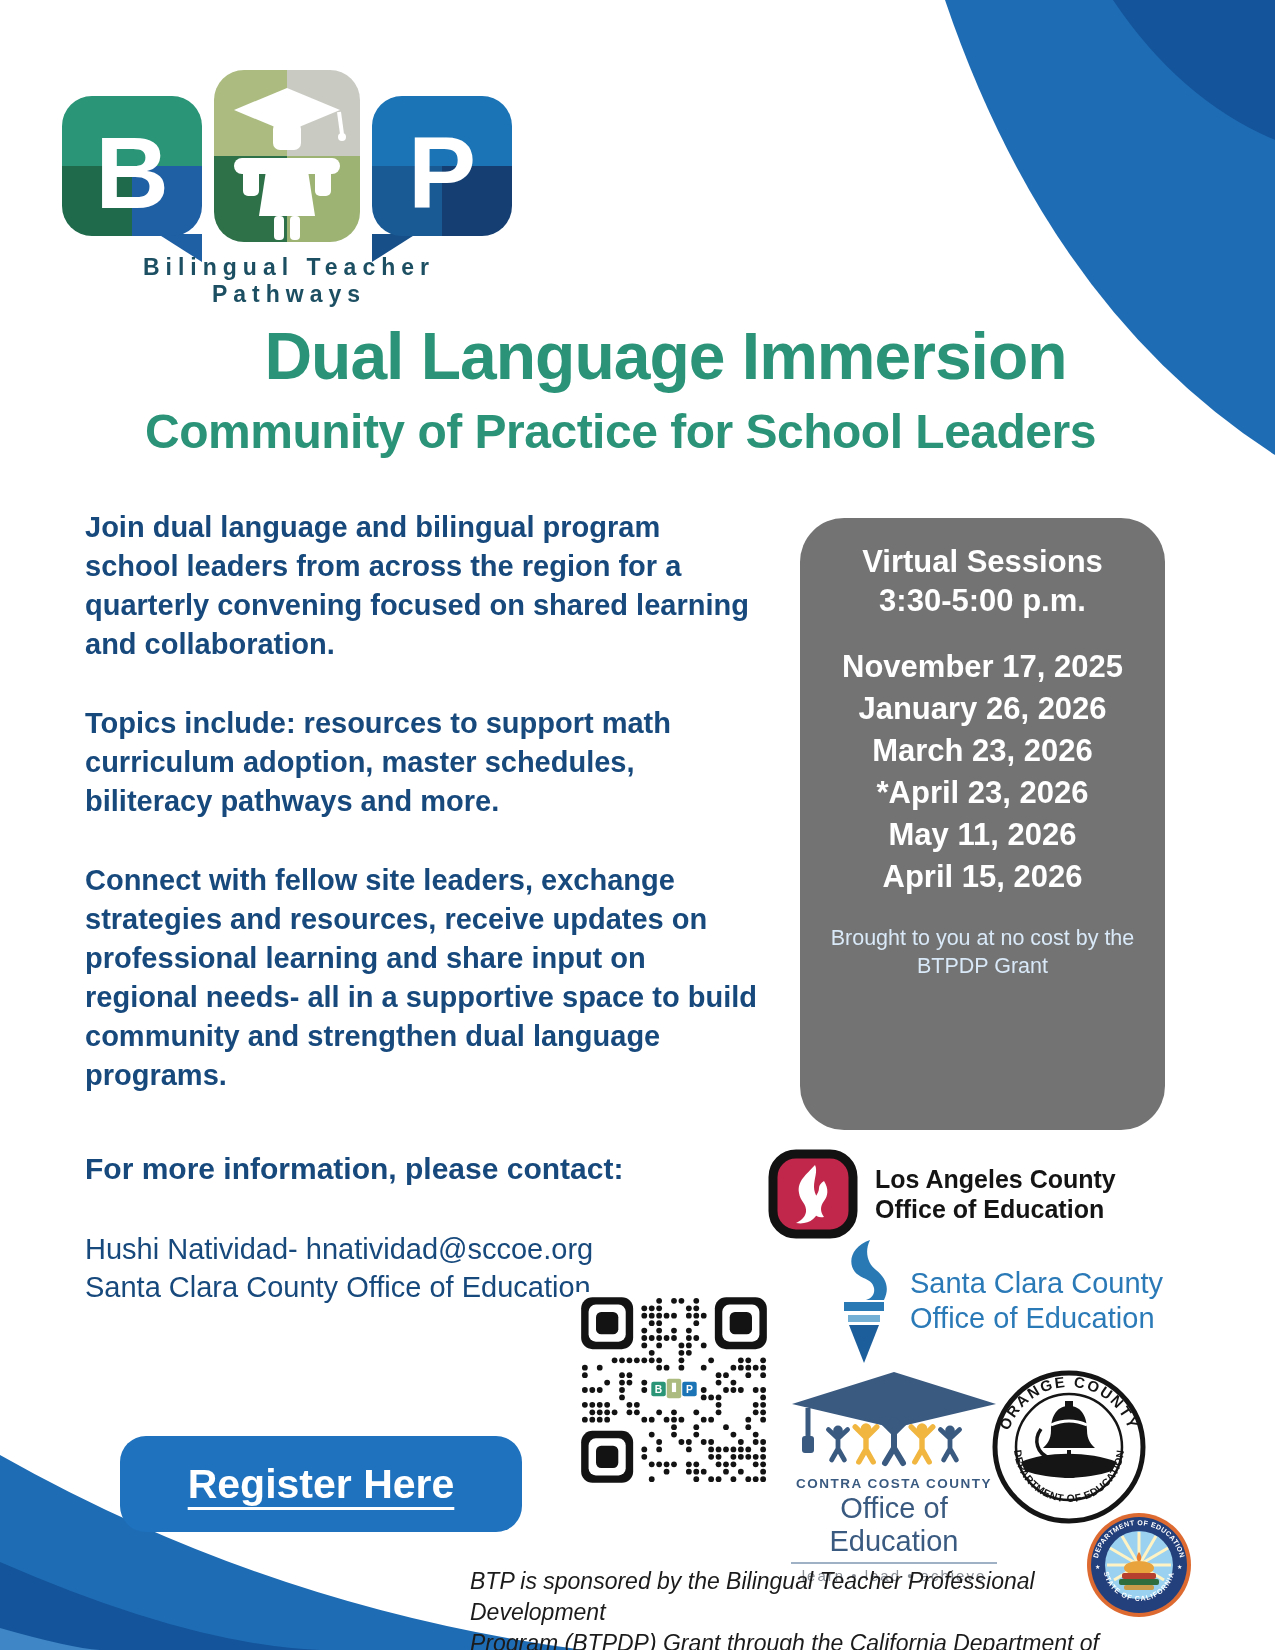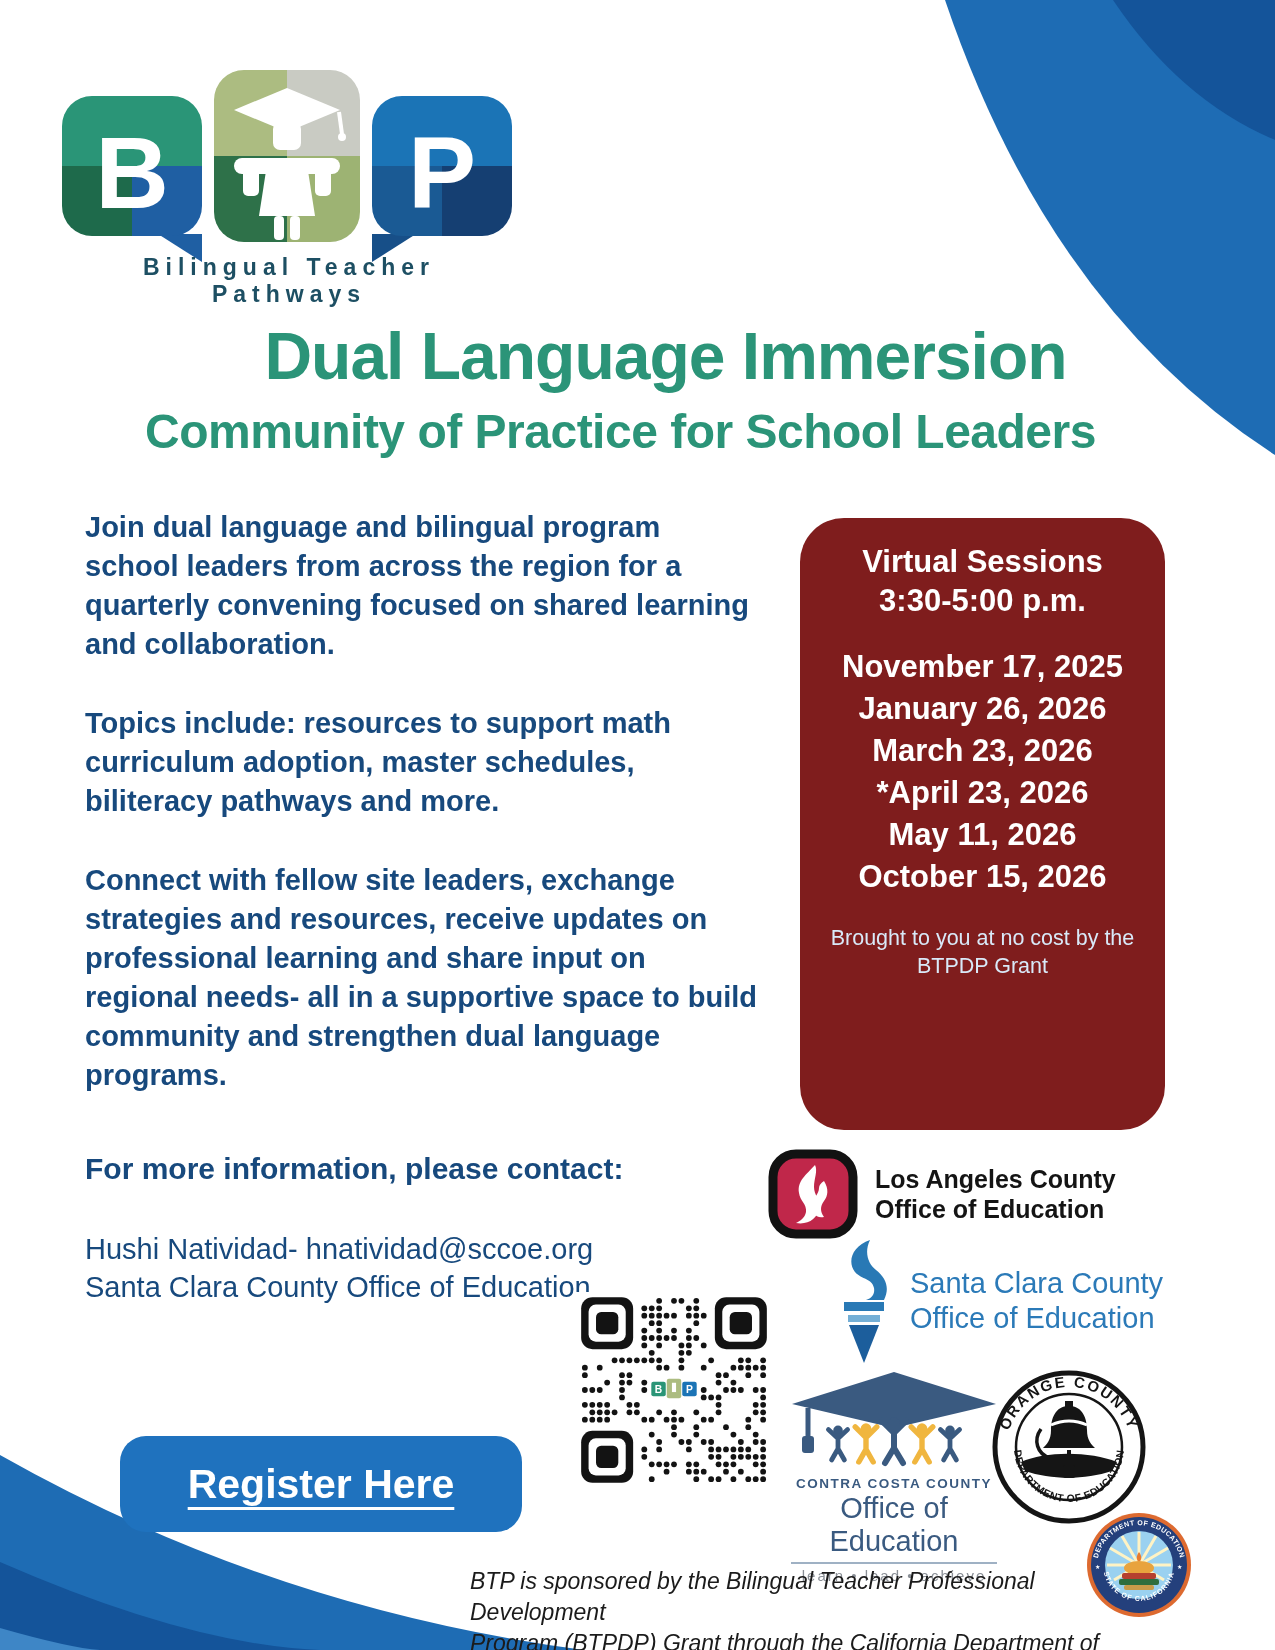--- a/index.html
+++ b/index.html
@@ -25,21 +25,21 @@
           font-size:48px;font-weight:700;color:#2B9478;letter-spacing:-0.5px;}
 
   
   .bodycol{left:85px;width:672px;color:#17497D;}
   #intro{top:508px;}
   #intro p{margin:0 0 40px 0;font-size:29px;line-height:39px;font-weight:700;}
   #contact-heading{top:1152px;font-size:30px;font-weight:700;}
   #contact-lines{top:1230px;font-size:29px;line-height:38px;font-weight:400;}
 
   
-  #sessions-box{left:800px;top:518px;width:365px;height:612px;background:#7f1d1d;
+  #sessions-box{left:800px;top:518px;width:365px;height:612px;background:#737373;
                 border-radius:44px;color:#fff;text-align:center;box-sizing:border-box;
                 padding:24px 18px 12px 18px;}
   .sess-head{font-size:31px;font-weight:700;line-height:39px;}
   .sess-dates{margin-top:26px;font-size:31px;font-weight:700;line-height:42px;}
   .sess-note{margin-top:26px;font-size:21.5px;line-height:28px;color:#D9E9F8;}
   .sess-note sup{font-size:13px;}
   .sess-fund{margin-top:26px;font-size:21.5px;line-height:28px;color:#D9E9F8;}
 
   
   #register-button{left:120px;top:1436px;width:402px;height:96px;background:#1F72BE;
@@ -149,21 +149,21 @@
     <div class="sess-head">
       <div>Virtual Sessions</div>
       <div>3:30-5:00 p.m.</div>
     </div>
     <div class="sess-dates">
       <div>November 17, 2025</div>
       <div>January 26, 2026</div>
       <div>March 23, 2026</div>
       <div>*April 23, 2026</div>
       <div>May 11, 2026</div>
-      <div>October 15, 2026</div>
+      <div>April 15, 2026</div>
     </div>
     <div class="sess-fund">Brought to you at no cost by the BTPDP Grant</div>
   </div>
 
   <a id="register-button" class="abs" href="#">
     <span>Register Here</span>
   </a>
 
   <svg id="qr" class="abs" width="196" height="196" viewBox="0 0 190 190">
     <rect x="0" y="0" width="190" height="190" fill="#ffffff"></rect>

